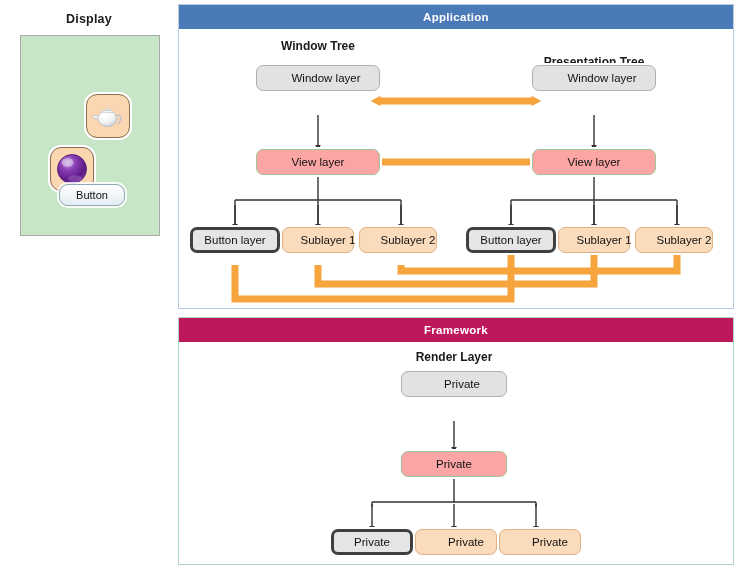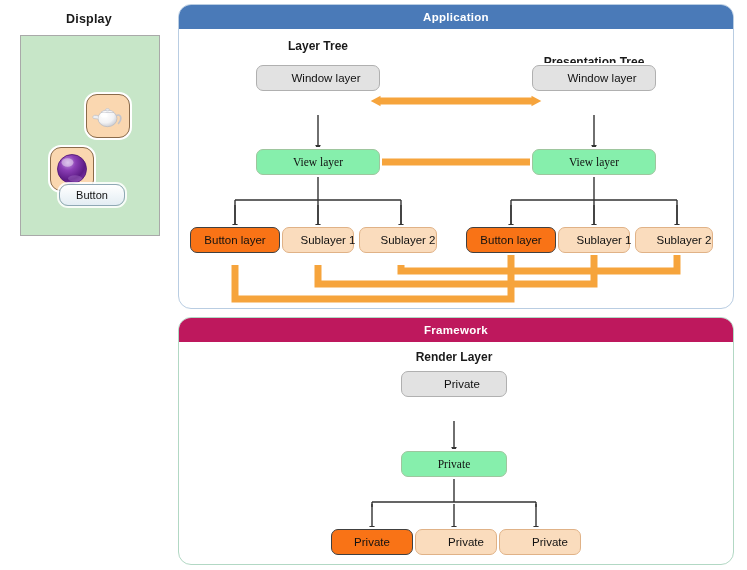--- a/index.html
+++ b/index.html
@@ -63,21 +63,21 @@
     align-items: center;
     justify-content: center;
     font-size: 11px;
     color: #111;
   }
 
   
   .panel {
     position: absolute;
     background: #ffffff;
-    border-radius: 13px;
+    border-radius: 0;
     box-sizing: border-box;
     overflow: hidden;
   }
   #panel-application {
     left: 178px; top: 4px;
     width: 556px; height: 305px;
     border: 1px solid #b9cde2;
   }
   #panel-framework {
     left: 178px; top: 317px;
@@ -119,22 +119,22 @@
     align-items: center;
     justify-content: center;
     border-radius: 7px;
     font-size: 11.5px;
     color: #111111;
     box-sizing: border-box;
     box-shadow: 0 0 0 2px #ffffff;
     white-space: nowrap;
   }
   .n-gray   { background: #e2e2e2; border: 1px solid #b0b0b0; padding-left: 16px; }
-  .n-green  { background: #86efac; border: 1px solid #9ec69e; font-family: Liberation Serif, serif; }
-  .n-blue   { background: #f97316; border: 1px solid #404040; }
+  .n-green  { background: #fca5a5; border: 1px solid #9ec69e; }
+  .n-blue   { background: #e5e5e5; border: 3px solid #404040; }
   .n-orange { background: #fadcbd; border: 1px solid #e0b287; padding-left: 20px; }
 
   
   .svg-layer {
     position: absolute;
     left: 0; top: 0;
     width: 100%; height: 100%;
     pointer-events: none;
   }
 </style>
@@ -224,21 +224,21 @@
 
       <path d="M201,133 L353,133" stroke="#f6a43c" stroke-width="7" marker-start="url(#or-s)" marker-end="url(#or-e)" fill="none"></path>
 
       <path d="M222,236 L222,242 L498,242 L498,222" stroke="#f6a43c" stroke-width="7" fill="none" stroke-linejoin="miter" marker-end="url(#or-e)"></path>
 
       <path d="M139,236 L139,255 L415,255 L415,222" stroke="#f6a43c" stroke-width="7" fill="none" stroke-linejoin="miter" marker-end="url(#or-e)"></path>
 
       <path d="M56,236 L56,270 L332,270 L332,222" stroke="#f6a43c" stroke-width="7" fill="none" stroke-linejoin="miter" marker-end="url(#or-e)"></path>
     </svg>
 
-    <div class="tree-title" style="left:139px; top:10px;">Layer Tree</div>
+    <div class="tree-title" style="left:139px; top:10px;">Window Tree</div>
     <div class="tree-title" style="left:415px; top:26px;">Presentation Tree</div>
 
     <div class="node n-gray" style="left:77px;  top:36px;  width:124px;">Window layer</div>
     <div class="node n-green" style="left:77px;  top:120px; width:124px;">View layer</div>
     <div class="node n-blue" style="left:11px;  top:198px; width:90px;">Button layer</div>
     <div class="node n-orange" style="left:103px; top:198px; width:72px;">Sublayer 1</div>
     <div class="node n-orange" style="left:180px; top:198px; width:78px;">Sublayer 2</div>
 
     <div class="node n-gray" style="left:353px; top:36px;  width:124px;">Window layer</div>
     <div class="node n-green" style="left:353px; top:120px; width:124px;">View layer</div>

